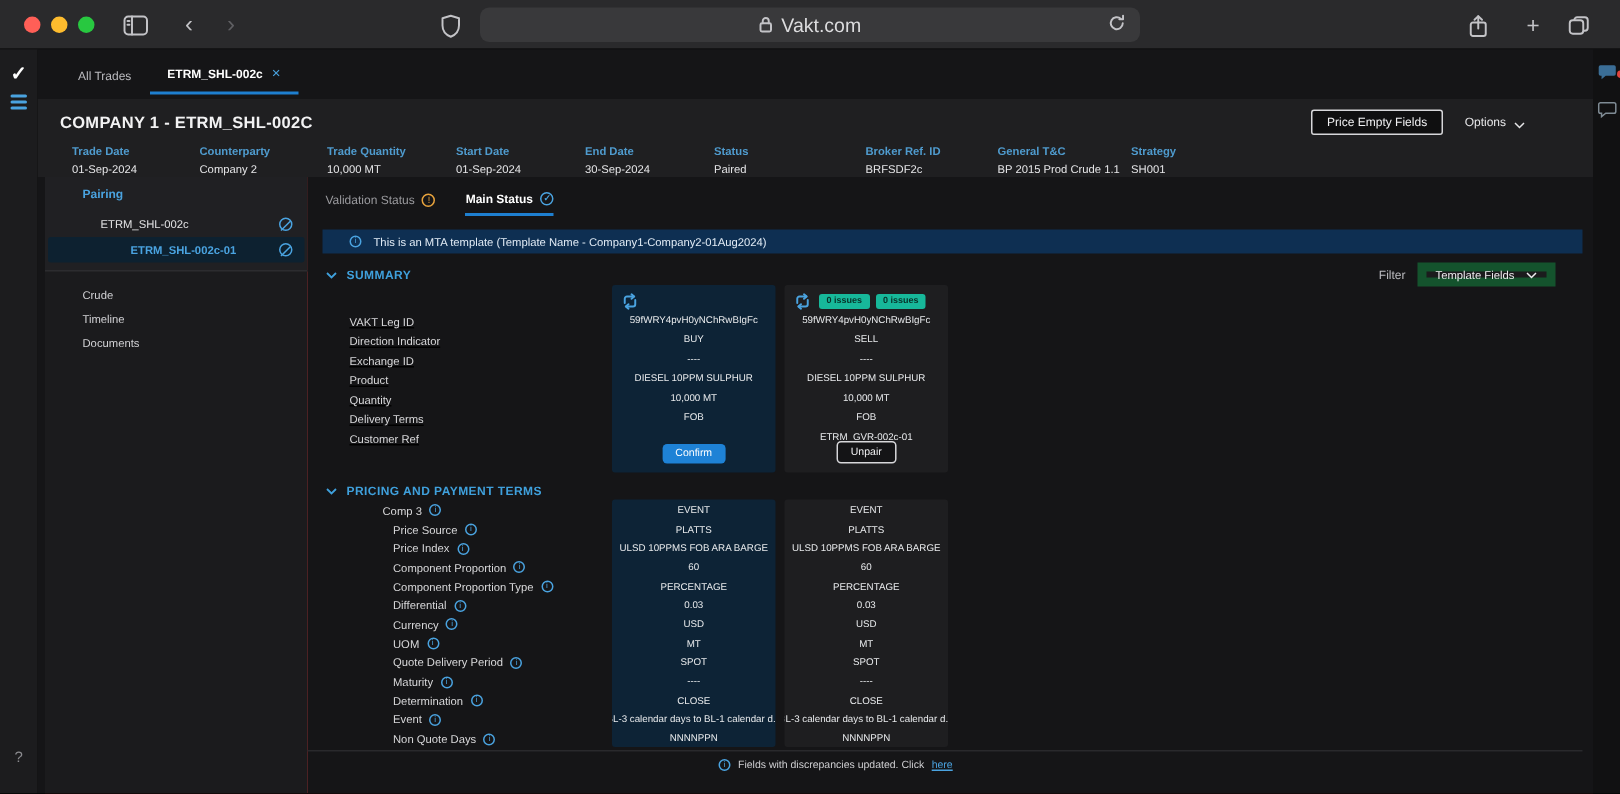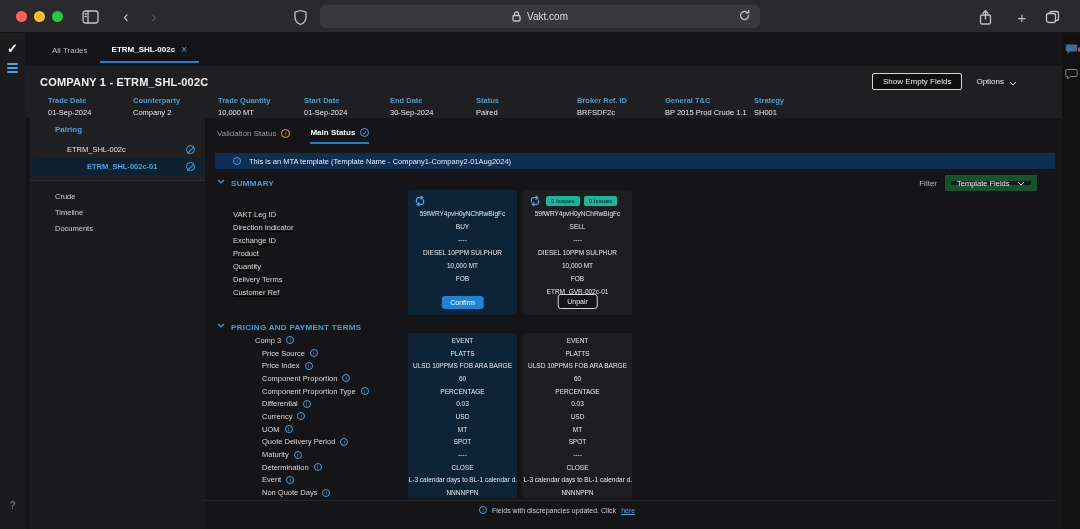--- a/index.html
+++ b/index.html
@@ -10,21 +10,21 @@
   
   .chrome { position:absolute; top:0; left:0; right:0; height:33px; background:#2a2a2c; border-bottom:1px solid #151516; }
   .traffic { position:absolute; top:11px; width:11px; height:11px; border-radius:50%; }
   .t-red { left:16px; background:#ff5f57; } .t-yellow { left:34px; background:#febc2e; } .t-green { left:52px; background:#28c840; }
   .chrome-ic { position:absolute; top:7px; color:#c3c3c7; display:flex; align-items:center; justify-content:center; width:20px; height:20px; }
   .chrome-ic svg { display:block; }
   .nav-glyph { font-size:16px; line-height:18px; }
   .dim { color:#5f5f63; }
   .addrbar { position:absolute; top:5px; left:50%; transform:translateX(-50%); width:440px; height:23px;
              background:#39393b; border-radius:6px; display:flex; align-items:center; justify-content:center; gap:6px; }
-  .addr-url { font-size:10px; color:#dcdcde; }
+  .addr-url { font-size:13px; color:#dcdcde; }
   .reload { position:absolute; right:8px; top:3px; }
   .plus-glyph { font-size:15px; font-weight:400; }
 
   
   .window { position:absolute; top:33px; left:0; right:0; bottom:0; display:flex; background:#0c0c0d; }
   .leftrail { position:relative; width:25px; background:#1c1c1e; flex:none; }
   .logo { position:absolute; top:8px; left:0; width:25px; text-align:center; color:#fff; font-size:13px; font-weight:bold; }
   .burger { position:absolute; top:30px; left:7px; width:11px; }
   .burger i { display:block; height:2px; background:#4aa3e0; margin-bottom:2px; border-radius:1px; }
   .help { position:absolute; bottom:18px; left:0; width:25px; text-align:center; color:#8a8a8e; font-size:10px; }
@@ -86,21 +86,21 @@
                display:inline-flex; align-items:center; justify-content:center; font-size:5.5px; font-style:normal; flex:none; }
 
   
   .filterrow { position:absolute; top:57px; right:25px; display:flex; align-items:center; gap:8px; }
   .filter-label { font-size:8px; color:#bcbcc0; }
   .selectbox { width:92px; height:16px; border:6px solid #14532d; background:#1b1b1d; color:#ececee;
                font-size:7.5px; display:flex; align-items:center; padding:0 6px; gap:4px; }
   .selectbox span { flex:1; }
 
   
-  .sec-title { position:absolute; display:flex; gap:6px; font-size:8px; font-weight:bold; color:#3fa0dc; letter-spacing:.3px; }
+  .sec-title { position:absolute; display:flex; align-items:center; gap:6px; font-size:8px; font-weight:bold; color:#3fa0dc; letter-spacing:.3px; }
   .sec-sum-title { top:61px; left:12px; } .sec-pr-title { top:205px; left:12px; }
   .chev { display:inline-block; }
 
   .labels-col { position:absolute; }
   .sum-labels { top:90px; left:28px;text-decoration:underline; }
   .sum-labels .f-row { height:13px; }
   .pr-labels { top:216px; left:50px; }
   .pr-labels .f-row { height:12.7px; }
   .f-row { display:flex; align-items:center; gap:5px; font-size:7.5px; color:#d8d8da; }
 
@@ -207,21 +207,21 @@
           <div class="apptab active">
             <span>ETRM_SHL-002c</span>
           <span class="tab-close">×</span>
           </div>
         </div>
 
       <div class="tradeheader">
         <div class="titlebar">
           <span class="trade-title">COMPANY 1 - ETRM_SHL-002C</span>
           <span class="titlebar-right">
-            <button class="btn-outline">Show Empty Fields</button>
+            <button class="btn-outline">Price Empty Fields</button>
             <span class="options">
               <span>Options</span>
               <svg class="chev" width="8" height="5" viewBox="0 0 8 5">
                   <polyline points="1,1 4,4 7,1" fill="none" stroke="#e6e6e8" stroke-width="1"></polyline>
                 </svg>
             </span>
           </span>
         </div>
         <div class="ts-row">
 

